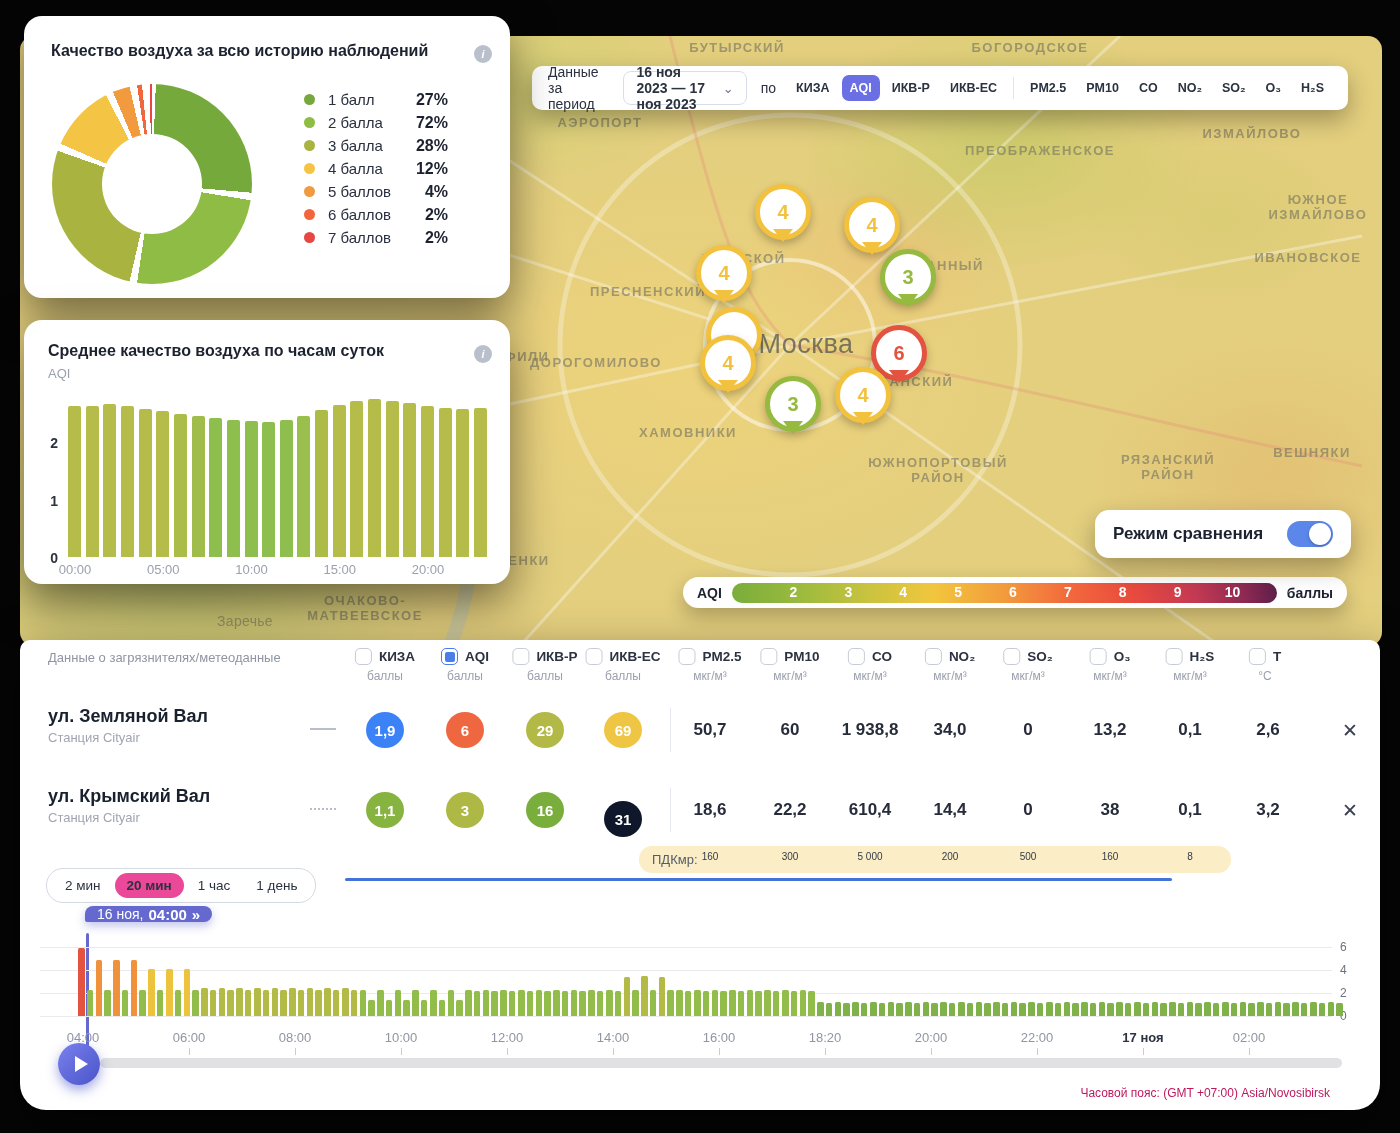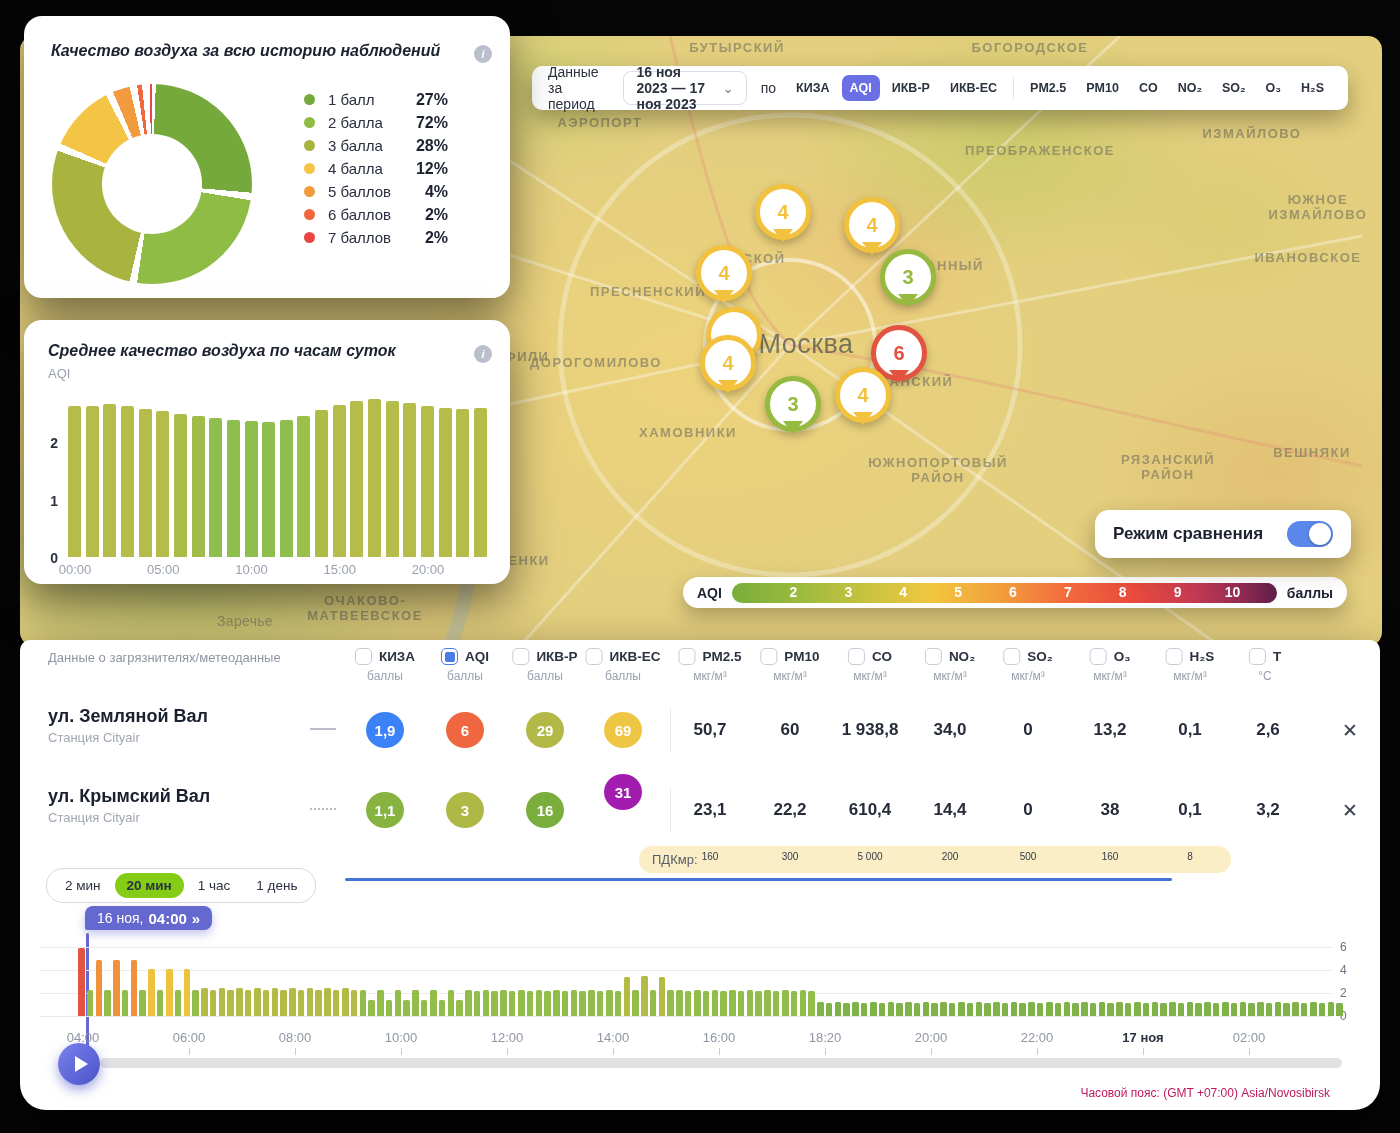--- a/index.html
+++ b/index.html
@@ -23,21 +23,21 @@
   .district.plain{letter-spacing:.3px;font-weight:400;font-size:14px;}
   .city-label{position:absolute;transform:translate(-50%,-50%);font-size:27px;color:rgba(92,92,80,.8);
     font-weight:400;letter-spacing:.5px;}
   .pin{position:absolute;width:46px;height:46px;border-radius:50%;background:#fff;
     box-shadow:0 4px 8px rgba(0,0,0,.25);display:flex;align-items:center;justify-content:center;
     font-weight:700;font-size:20px;}
   .pin .tail{position:absolute;left:50%;top:40px;transform:translateX(-50%);width:0;height:0;
     border-left:10px solid transparent;border-right:10px solid transparent;}
   
   .card{background:#fff;border-radius:18px;box-shadow:0 18px 45px rgba(0,0,0,.5);}
-  .card-title{font-size:16px;font-weight:700;color:#1c2230;font-style:italic;}
+  .card-title{font-size:16px;font-weight:700;color:#1c2230;}
   .info-i{width:18px;height:18px;border-radius:50%;background:#b9c0cc;color:#fff;font-size:11px;
     font-weight:700;display:flex;align-items:center;justify-content:center;font-style:italic;}
   
   .donut{width:200px;height:200px;border-radius:50%;position:relative;}
   .donut::after{content:"";position:absolute;left:50px;top:50px;width:100px;height:100px;
     border-radius:50%;background:#fff;}
   .leg-row{display:flex;align-items:center;height:23px;}
   .leg-dot{width:11px;height:11px;border-radius:50%;margin-right:13px;flex:none;}
   .leg-label{font-size:15px;color:#2a3040;width:78px;}
   .leg-pct{font-size:16px;font-weight:700;color:#1c2230;text-align:right;width:42px;}
@@ -89,23 +89,23 @@
   .vdiv{position:absolute;width:1px;background:#e5e8ee;}
   .close-x{position:absolute;transform:translate(-50%,-50%);font-size:19px;color:#3a4150;cursor:pointer;}
   .pdk-pill{position:absolute;left:619px;top:206px;width:592px;height:27px;background:#fbeec6;border-radius:13px;}
   .pdk-lab{position:absolute;left:632px;top:212px;font-size:13px;color:#555b68;}
   .pdk-v{position:absolute;transform:translateX(-50%);top:211px;font-size:10px;color:#333a47;}
   .bluebar{position:absolute;left:325px;top:238px;width:827px;height:3px;background:#4472d6;border-radius:2px;}
   
   .intervals{position:absolute;left:26px;top:228px;height:33px;border:1px solid #d5d9e2;border-radius:17px;
     display:flex;align-items:center;padding:0 6px;gap:2px;background:#fff;}
   .int-item{font-size:13.5px;color:#2b3240;padding:5px 12px;border-radius:14px;white-space:nowrap;}
-  .int-item.sel{background:#84cc16;font-weight:700;}
-  
-  .tooltip{position:absolute;left:65px;top:266px;height:24px;background:#6468cf;border-radius:8px 8px 8px 2px;
+  .int-item.sel{background:#ec4899;font-weight:700;}
+  
+  .tooltip{position:absolute;left:65px;top:266px;height:16px;background:#6468cf;border-radius:8px 8px 8px 2px;
     color:#fff;display:flex;align-items:center;padding:0 12px;font-size:14px;gap:5px;box-shadow:0 4px 10px rgba(80,90,200,.35);}
   .tooltip b{font-size:15px;}
   .cursor-line{position:absolute;left:66px;top:293px;width:3px;height:133px;background:#6468cf;border-radius:2px;}
   
   .grid-line{position:absolute;left:20px;width:1292px;height:1px;background:#e8eaee;}
   .t-ylab{position:absolute;left:1320px;width:26px;text-align:left;font-size:12px;color:#6a7283;transform:translateY(-50%);}
   .t-bar{position:absolute;border-radius:1.5px 1.5px 0 0;}
   .t-xlab{position:absolute;top:390px;transform:translateX(-50%);font-size:13px;color:#8f95a3;}
   .t-xlab.bold{color:#2b3240;font-weight:700;}
   .t-tick{position:absolute;top:408px;width:1px;height:7px;background:#c9ccd3;}
@@ -408,23 +408,23 @@
       <div class="cellv" style="left: 1090px; top: 90px;">13,2</div>
       <div class="cellv" style="left: 1170px; top: 90px;">0,1</div>
       <div class="cellv" style="left: 1248px; top: 90px;">2,6</div>
       <div class="close-x" style="left: 1330px; top: 90px;">✕</div>
       <div class="st-name" style="top: 146px;">ул. Крымский Вал</div>
       <div class="st-sub" style="top: 170px;">Станция Cityair</div>
       <div class="line-sample dotted" style="left: 290px; top: 168px;"></div>
       <div class="badge" style="background: rgb(135, 179, 65); left: 365px; top: 170px;">1,1</div>
       <div class="badge" style="background: rgb(173, 184, 69); left: 445px; top: 170px;">3</div>
       <div class="badge" style="background: rgb(121, 173, 60); left: 525px; top: 170px;">16</div>
-      <div class="badge" style="background: #a21caf; left: 603px; top: 152px;">31</div>
+      <div class="badge" style="background: #0f172a; left: 603px; top: 179px;">31</div>
       <div class="vdiv" style="left: 650px; top: 148px; height: 44px;"></div>
-      <div class="cellv" style="left: 690px; top: 170px;">23,1</div>
+      <div class="cellv" style="left: 690px; top: 170px;">18,6</div>
       <div class="cellv" style="left: 770px; top: 170px;">22,2</div>
       <div class="cellv" style="left: 850px; top: 170px;">610,4</div>
       <div class="cellv" style="left: 930px; top: 170px;">14,4</div>
       <div class="cellv" style="left: 1008px; top: 170px;">0</div>
       <div class="cellv" style="left: 1090px; top: 170px;">38</div>
       <div class="cellv" style="left: 1170px; top: 170px;">0,1</div>
       <div class="cellv" style="left: 1248px; top: 170px;">3,2</div>
       <div class="close-x" style="left: 1330px; top: 170px;">✕</div>
     </div>
   <div class="pdk-pill"></div>

